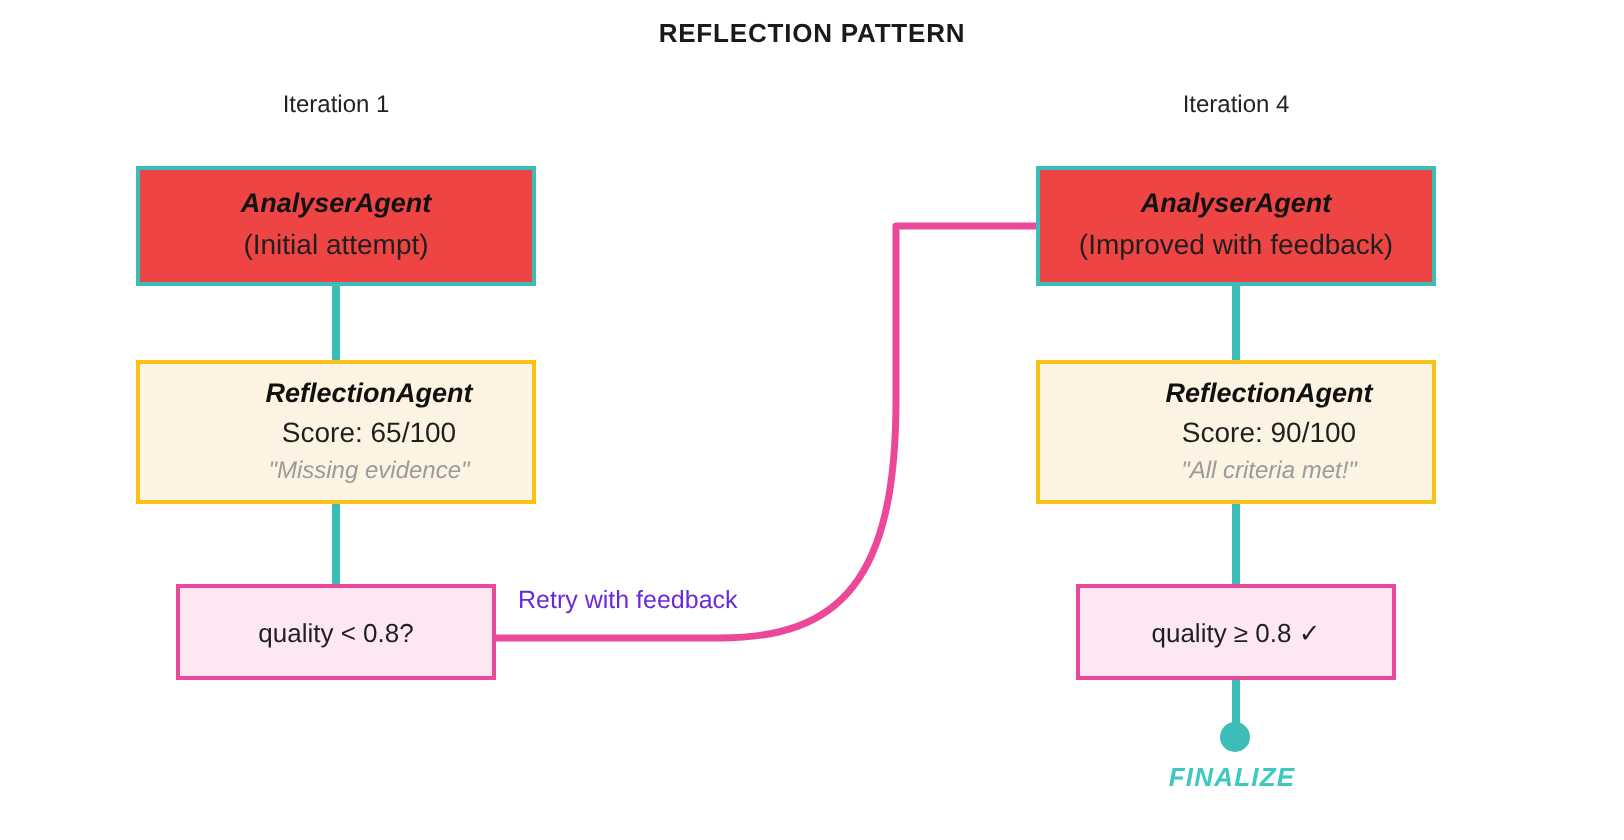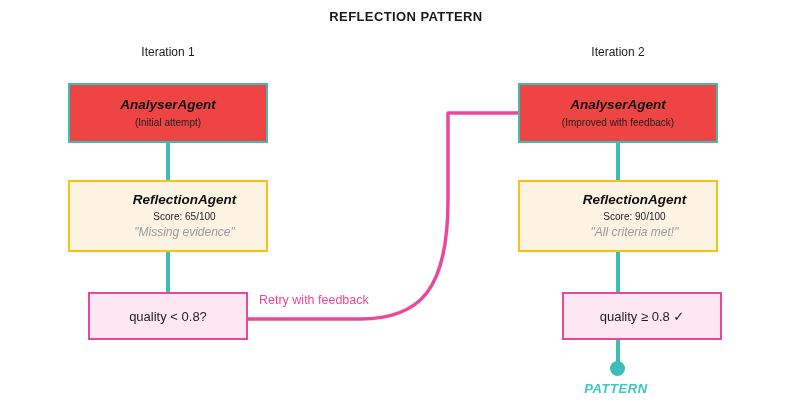--- a/index.html
+++ b/index.html
@@ -56,21 +56,21 @@
     border-style: solid;
   }
   .node .node-title {
     font-weight: bold;
     font-style: italic;
     font-size: 13.5px;
     color: #111111;
     line-height: 1.35;
   }
   .node .node-sub {
-    font-size: 10px;
+    font-size: 14px;
     color: #1f1f1f;
     line-height: 1.5;
   }
   .node .node-quote {
     font-size: 12px;
     font-style: italic;
     color: #9b9b9b;
     line-height: 1.4;
   }
 
@@ -100,21 +100,21 @@
     text-align: right;
   }
 
   
   #node-analyser-1   { left: 68px;  top: 83px;  }
   #node-reflection-1 { left: 68px;  top: 180px; }
   #node-decision-1   { left: 88px;  top: 292px; }
   
   #node-analyser-2   { left: 518px; top: 83px;  }
   #node-reflection-2 { left: 518px; top: 180px; }
-  #node-decision-2   { left: 562px; top: 292px; }
+  #node-decision-2   { left: 538px; top: 292px; }
 
   
   .connector {
     position: absolute;
     width: 4px;
     background: #3cbdb8;
   }
   #conn-l1 { left: 166px; top: 141px; height: 41px; }
   #conn-l2 { left: 166px; top: 250px; height: 44px; }
   #conn-r1 { left: 616px; top: 141px; height: 41px; }
@@ -140,21 +140,21 @@
     height: 420px;
     overflow: visible;
     pointer-events: none;
   }
 
   .retry-label {
     position: absolute;
     left: 256px;
     top: 292px;
     font-size: 12.5px;
-    color: #ec4899;
+    color: #6d28d9;
     background: #ffffff;
     padding: 1px 3px;
     white-space: nowrap;
   }
 
   .finalize-label {
     position: absolute;
     left: 516px;
     top: 381px;
     width: 200px;
@@ -167,21 +167,21 @@
   }
 </style>
 </head>
 <body>
 
 <div id="canvas">
 
   <div class="title">REFLECTION PATTERN</div>
 
   <div class="col-label left">Iteration 1</div>
-  <div class="col-label right">Iteration 2</div>
+  <div class="col-label right">Iteration 4</div>
 
   <svg id="retry-path" viewBox="0 0 812 420">
     <path d="M 248 319 L 360 319 C 420 319 448 290 448 200 L 448 113 L 518 113" fill="none" stroke="#ec4899" stroke-width="3.5" stroke-linecap="butt" stroke-linejoin="round"></path>
   </svg>
   <div class="retry-label">Retry with feedback</div>
 
   <div class="connector" id="conn-l1"></div>
   <div class="connector" id="conn-l2"></div>
   <div class="connector" id="conn-r1"></div>
   <div class="connector" id="conn-r2"></div>
@@ -211,15 +211,15 @@
   <div class="node reflection" id="node-reflection-2">
     <div class="node-title">ReflectionAgent</div>
     <div class="node-sub">Score: 90/100</div>
     <div class="node-quote">"All criteria met!"</div>
   </div>
 
   <div class="node decision" id="node-decision-2">
     <div>quality ≥ 0.8 ✓</div>
   </div>
 
-  <div class="finalize-label">PATTERN</div>
+  <div class="finalize-label">FINALIZE</div>
 
 </div>
 
 </body></html>

